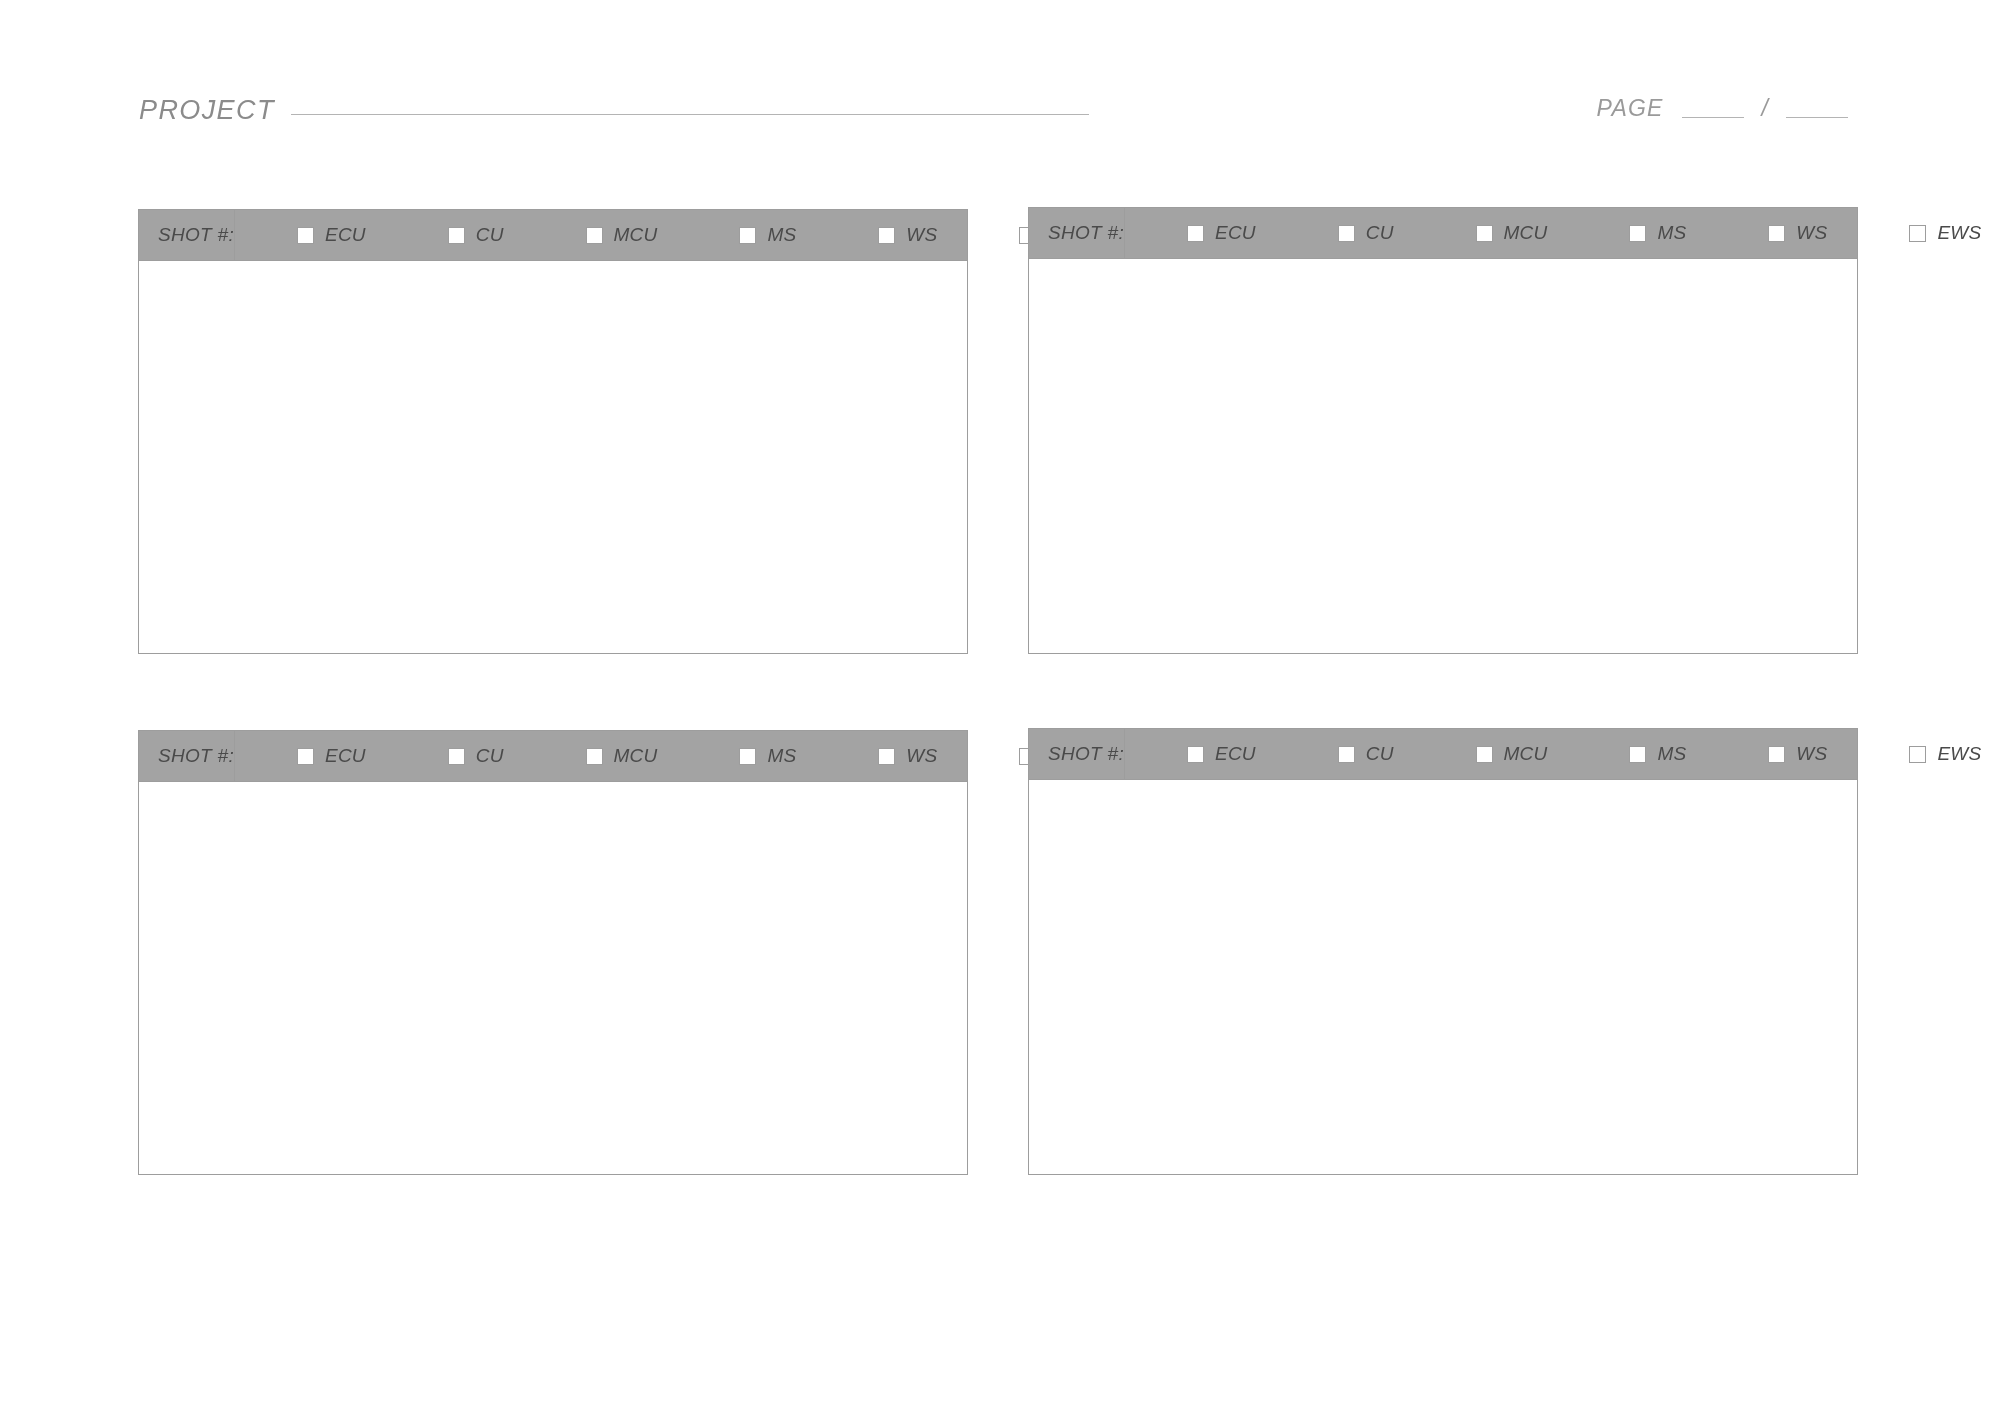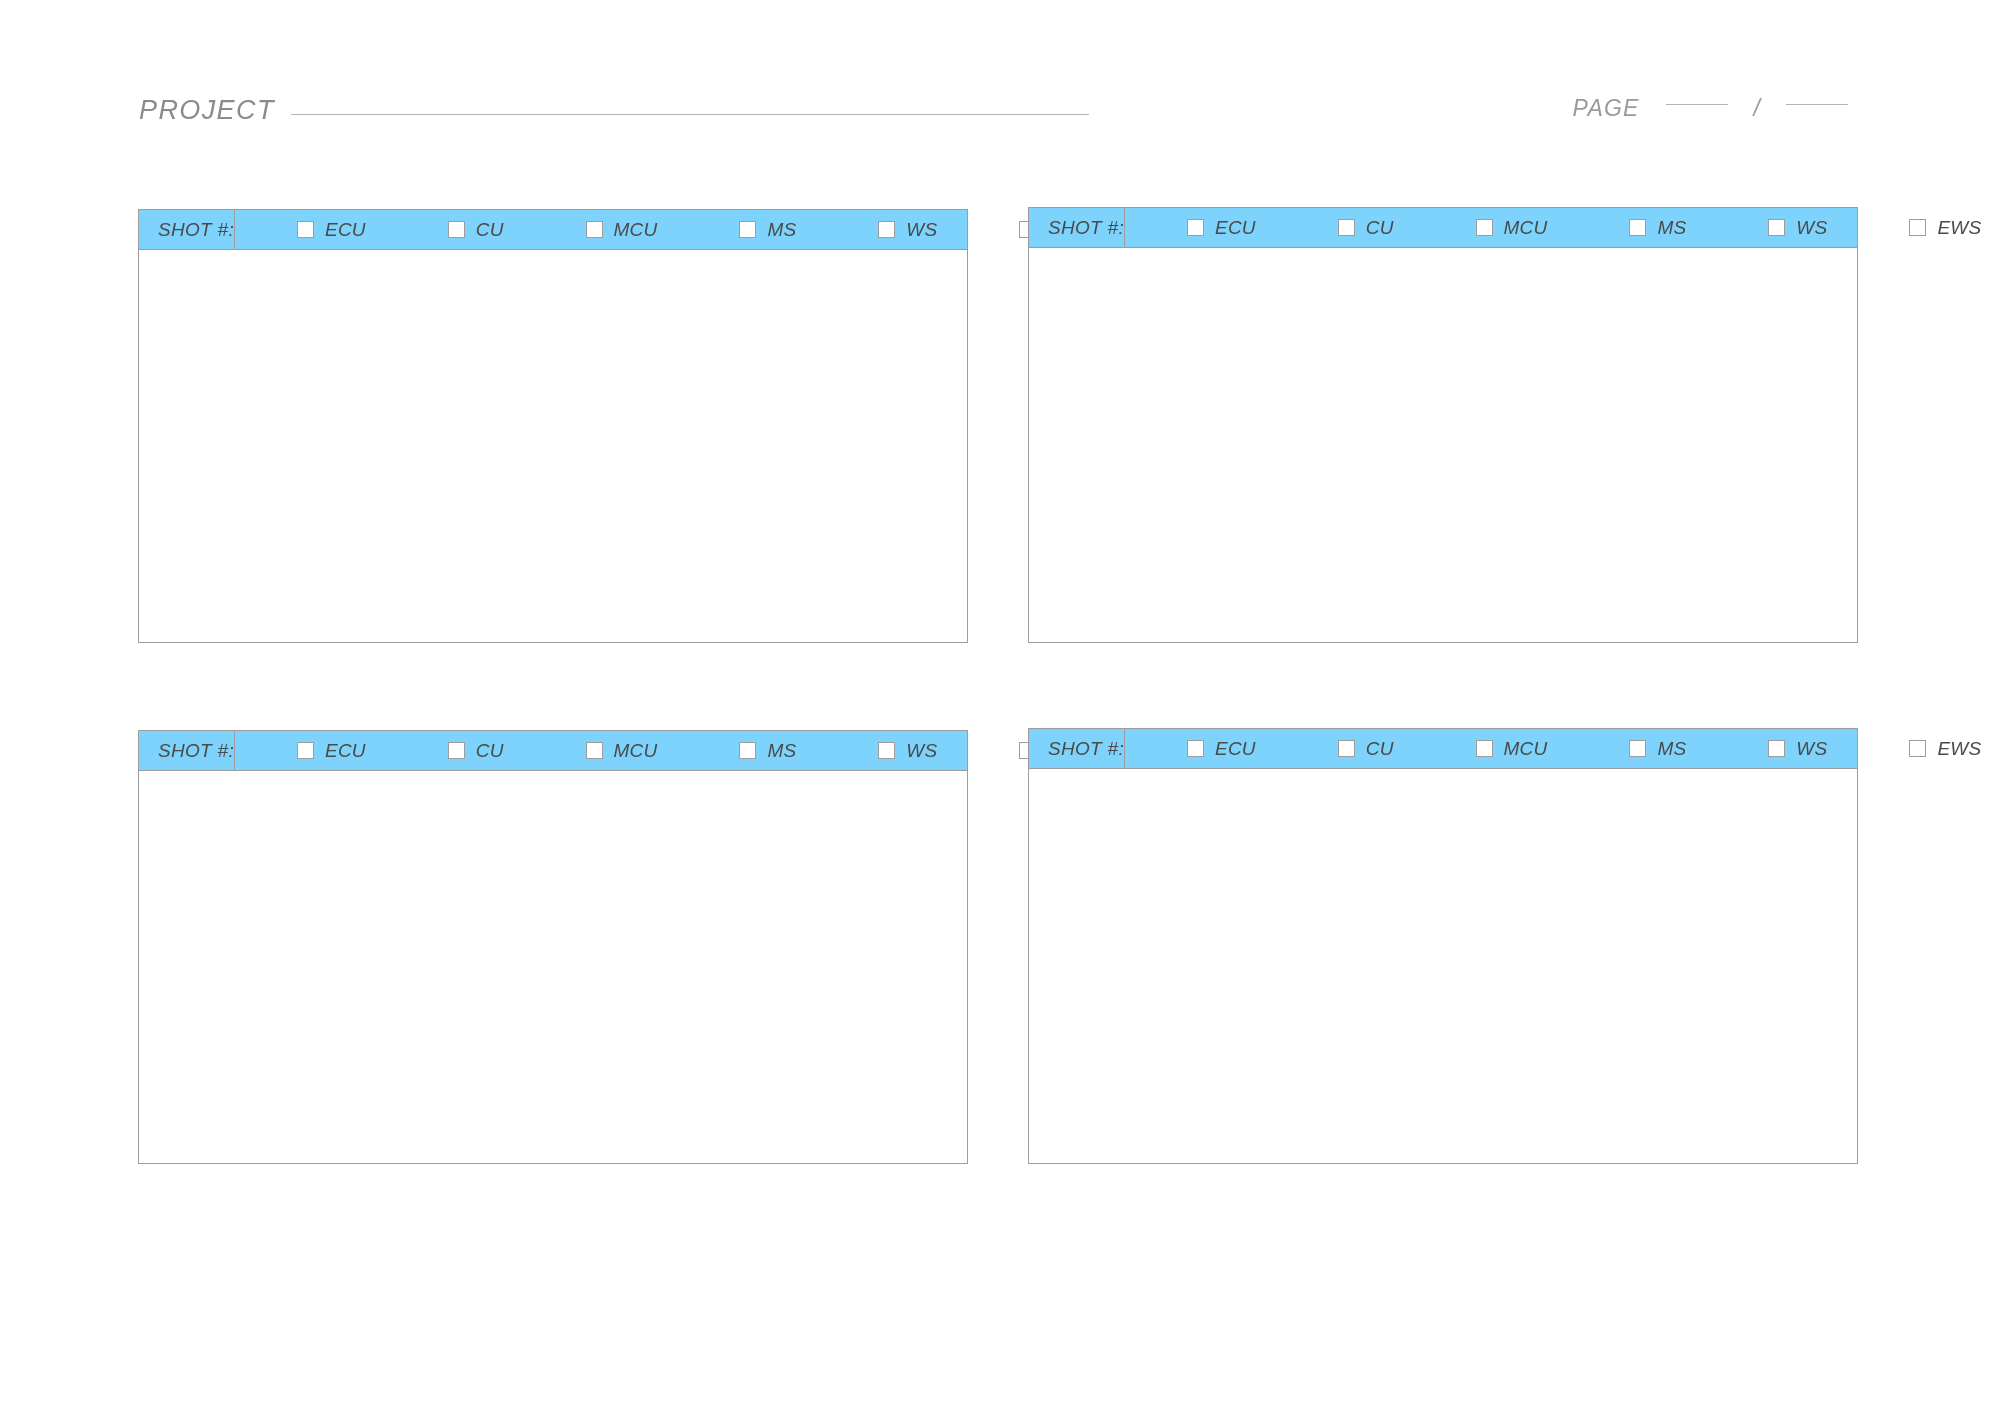--- a/index.html
+++ b/index.html
@@ -53,22 +53,22 @@
     margin-left: 16px;
     position: relative;
     top: -4px;
   }
 
   .page-group {
     position: absolute;
     right: 141px;
     top: 0;
     display: flex;
-    align-items: center;
-    gap: 16px;
+    align-items: flex-end;
+    gap: 8px;
     white-space: nowrap;
   }
   .page-label {
     font-size: 23px;
     letter-spacing: 1.2px;
     color: #9a9a9a;
     font-weight: 400;
   }
   .page-blank {
     display: inline-block;
@@ -86,25 +86,25 @@
     top: 0;
   }
 
   
   .panel {
     position: absolute;
     box-sizing: border-box;
   }
   .panel-header {
     box-sizing: border-box;
-    height: 41px;
+    height: 52px;
     border: 1px solid #9d9d9d;
     display: flex;
     align-items: stretch;
-    background: #7dd3fc;
+    background: #a3a3a3;
   }
   .shot-cell {
     box-sizing: border-box;
     width: 158px;
     border-right: 1px solid #9d9d9d;
     display: flex;
     align-items: center;
     padding-left: 19px;
   }
   .shot-label {

